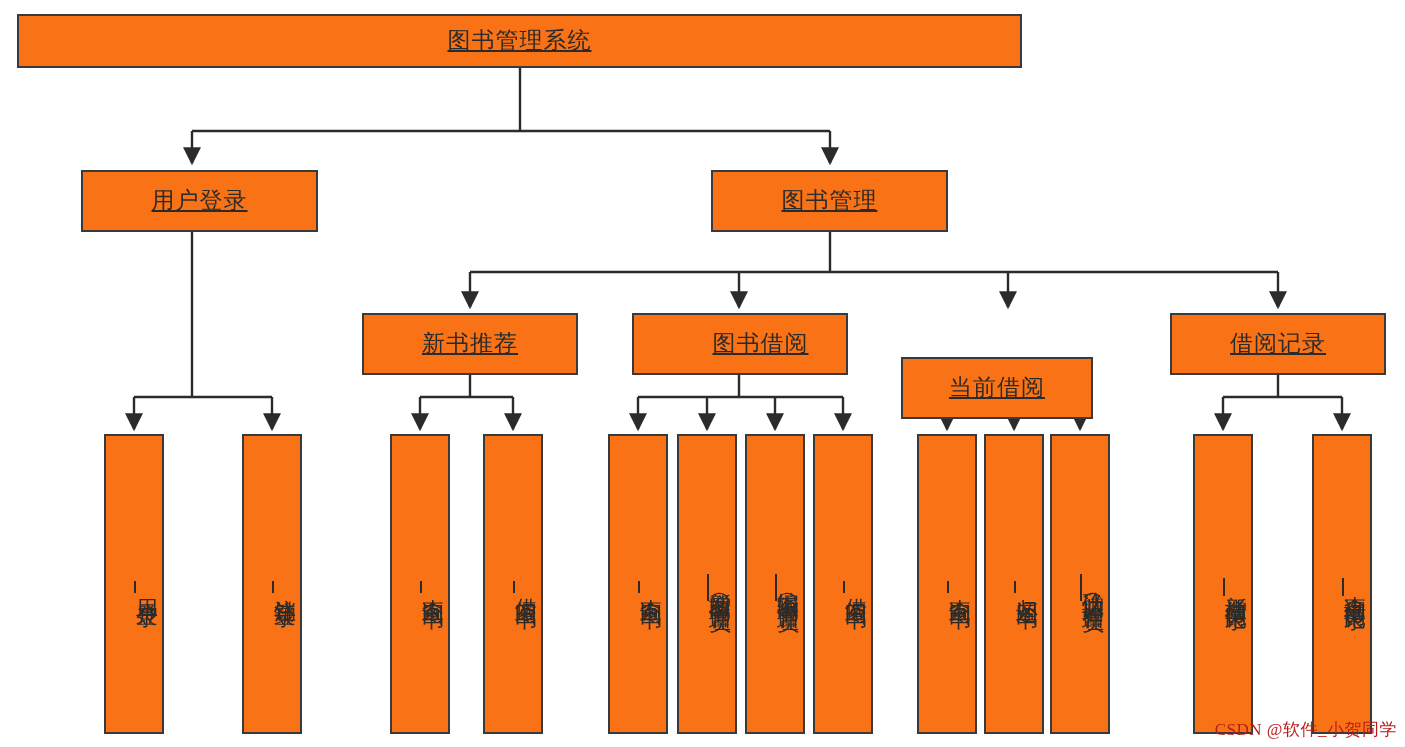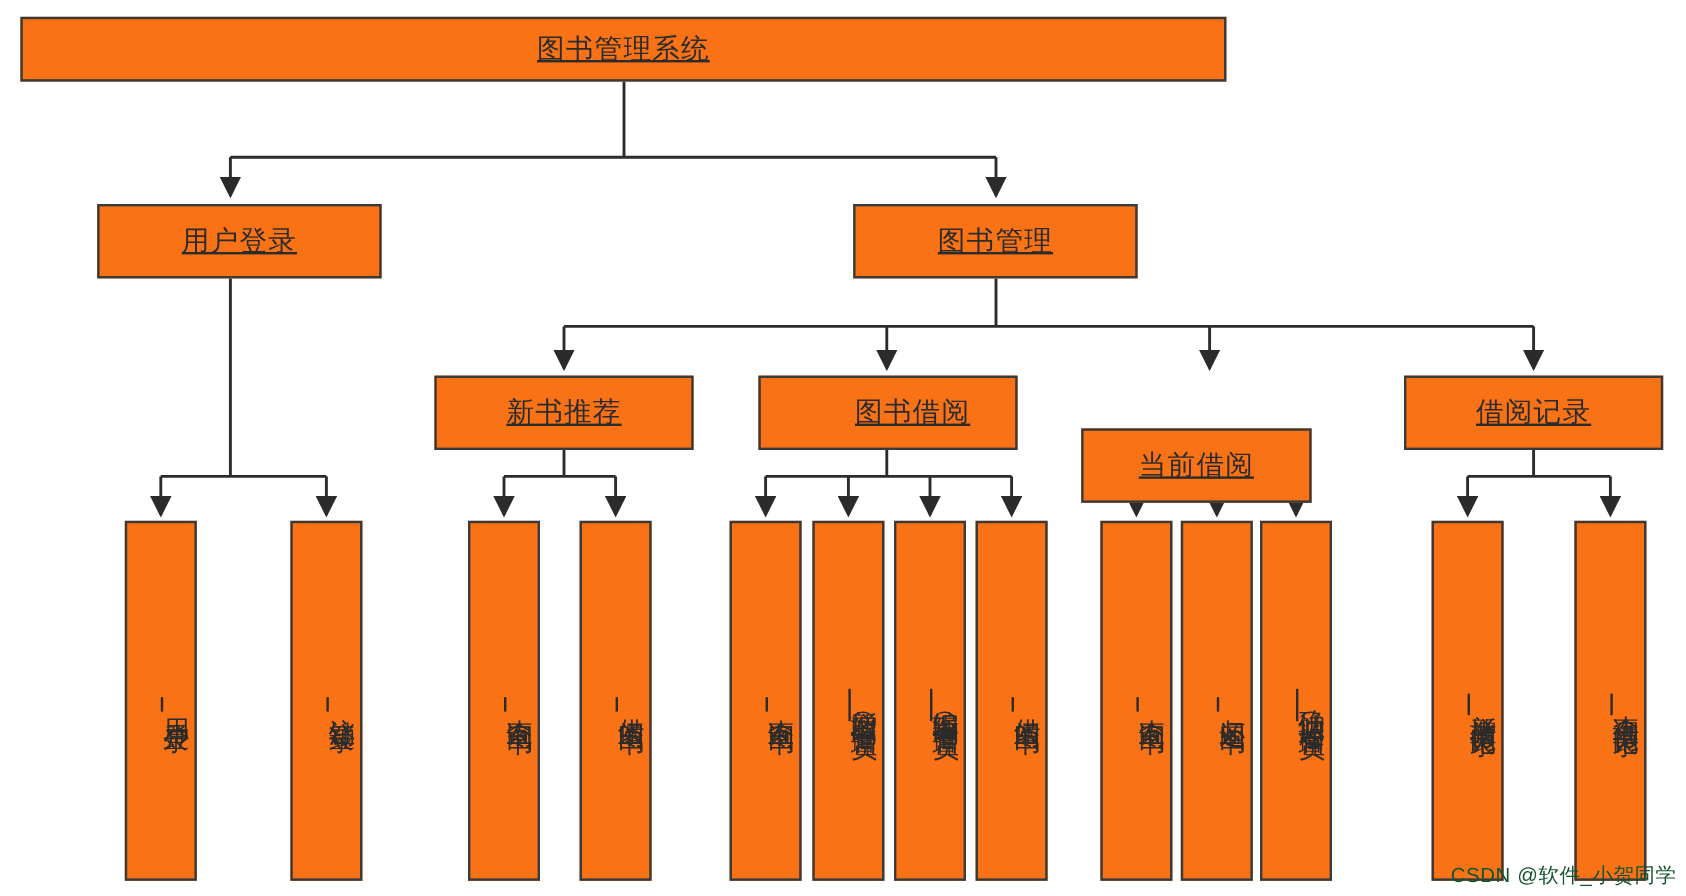--- a/index.html
+++ b/index.html
@@ -61,23 +61,24 @@
     fill: none;
   }
   .arrow-head {
     fill: #2b2b2b;
   }
   #watermark {
     position: absolute;
     right: 8px;
     bottom: 6px;
     font-size: 17px;
-    color: #14532d;
+    color: #b91c1c;
     white-space: nowrap;
     letter-spacing: 0.5px;
+    font-family: Liberation Serif, serif;
   }
 </style>
 </head>
 <body>
 
 <div id="canvas">
 
   <svg id="edges" viewBox="0 0 1405 747">
     <defs>
       <marker id="arrow" viewBox="0 0 12 12" refX="10.5" refY="6" markerWidth="7.5" markerHeight="7.5" orient="auto-start-reverse">

